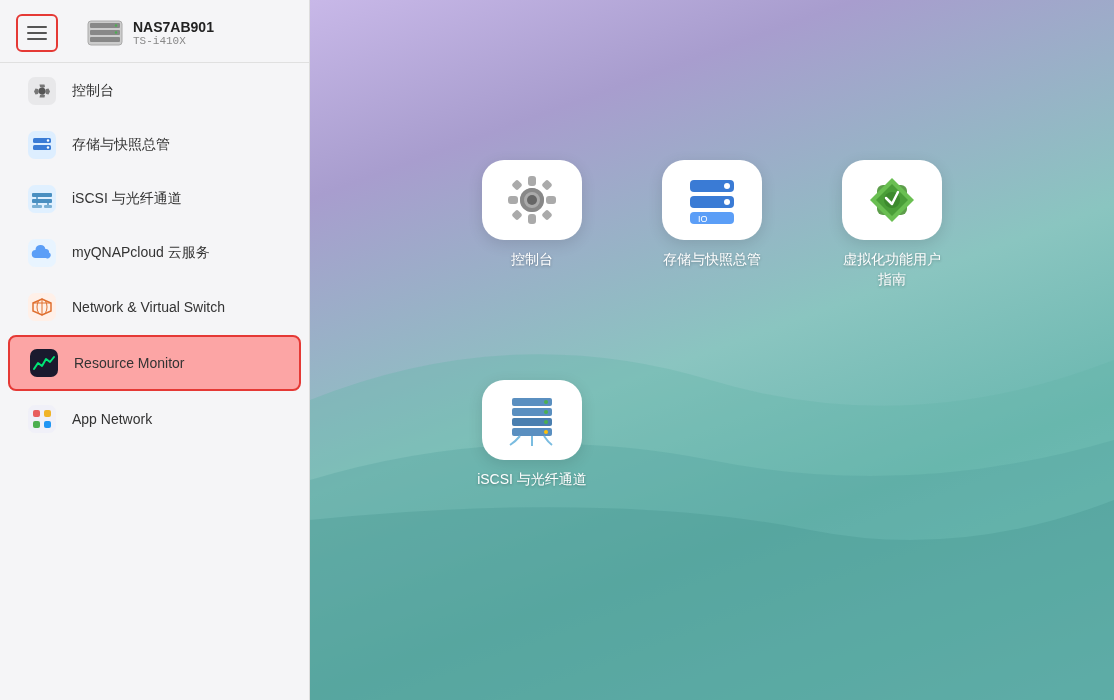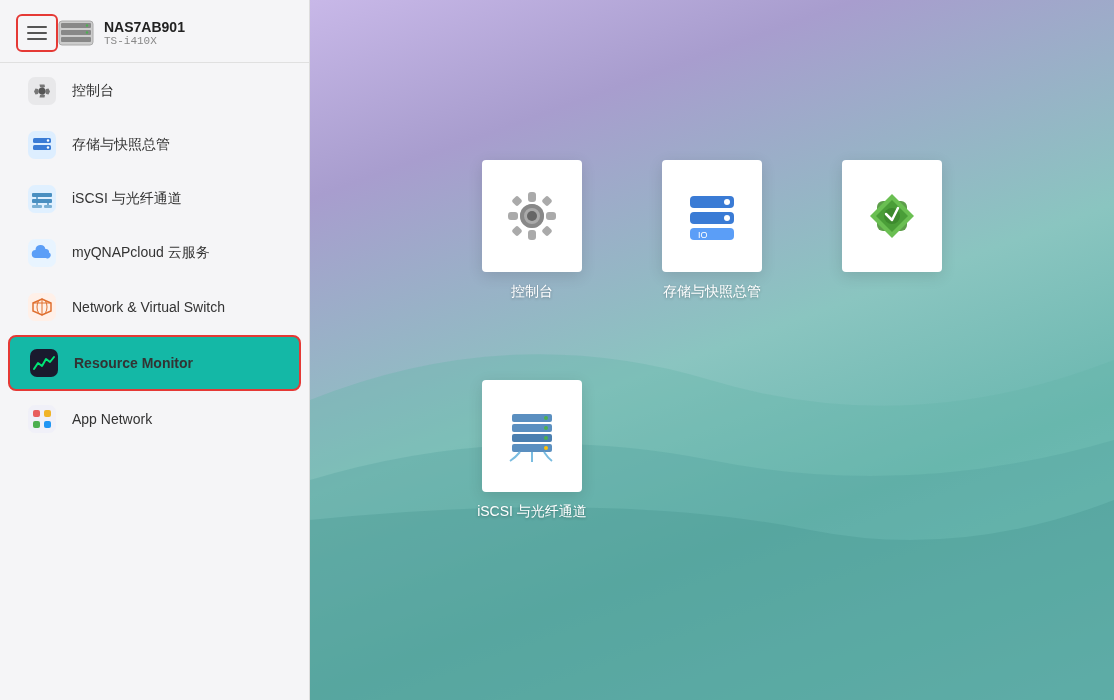--- a/index.html
+++ b/index.html
@@ -20,21 +20,21 @@
       display: flex;
       flex-direction: column;
       border-right: 1px solid #ddd;
       z-index: 10;
     }
 
     .sidebar-header {
       padding: 14px 16px 10px 16px;
       display: flex;
       align-items: center;
-      gap: 0;
+      gap: 29px;
       border-bottom: 1px solid #e0e0e0;
     }
 
     .menu-icon-btn {
       width: 42px;
       height: 38px;
       border: 2px solid #e53935;
       border-radius: 6px;
       background: transparent;
       cursor: pointer;
@@ -120,23 +120,22 @@
       align-items: center;
       gap: 14px;
       padding: 10px 18px;
       cursor: pointer;
       border-radius: 8px;
       margin: 2px 8px;
       transition: background 0.15s;
     }
 
     .sidebar-item.active {
-      background: #14b8a6;
+      background: #fca5a5;
       border: 2px solid #e53935;
-      font-weight: bold;
     }
 
     .sidebar-item-icon {
       width: 32px;
       height: 32px;
       display: flex;
       align-items: center;
       justify-content: center;
       flex-shrink: 0;
     }
@@ -185,22 +184,22 @@
     .app-item {
       display: flex;
       flex-direction: column;
       align-items: center;
       gap: 10px;
       cursor: pointer;
     }
 
     .app-icon-wrap {
       width: 100px;
-      height: 112px;
-      border-radius: 4px;
+      height: 80px;
+      border-radius: 22px;
       background: #fff;
       display: flex;
       align-items: center;
       justify-content: center;
       box-shadow: 0 4px 15px rgba(0,0,0,0.12);
     }
 
     .app-icon-wrap.orange-bg {
       background: #f5a623;
     }
@@ -385,20 +384,21 @@
       <div class="app-icon-wrap">
         <svg width="60" height="60" viewBox="0 0 60 60" fill="none">
 
           <rect x="15" y="15" width="30" height="30" rx="6" fill="#5d9e4a" transform="rotate(0 30 30)"></rect>
           <polygon points="30,8 52,30 30,52 8,30" fill="#6abf52"></polygon>
           <polygon points="30,14 46,30 30,46 14,30" fill="#4a9e38"></polygon>
           <circle cx="30" cy="30" r="8" fill="#3d8a2e"></circle>
           <path d="M24 28 L30 34 L36 22" stroke="white" stroke-width="2.5" fill="none" stroke-linecap="round" stroke-linejoin="round"></path>
         </svg>
       </div>
+      <span class="app-label">虚拟化功能用户<br>指南</span>
     </div>
 
     <div class="app-item">
       <div class="app-icon-wrap">
         <svg width="65" height="60" viewBox="0 0 65 60" fill="none">
 
           <rect x="12" y="8" width="40" height="8" rx="2" fill="#5a8fc0"></rect>
           <rect x="12" y="18" width="40" height="8" rx="2" fill="#5a8fc0"></rect>
           <rect x="12" y="28" width="40" height="8" rx="2" fill="#4a7fb0"></rect>
           <rect x="12" y="38" width="40" height="8" rx="2" fill="#5a8fc0"></rect>

